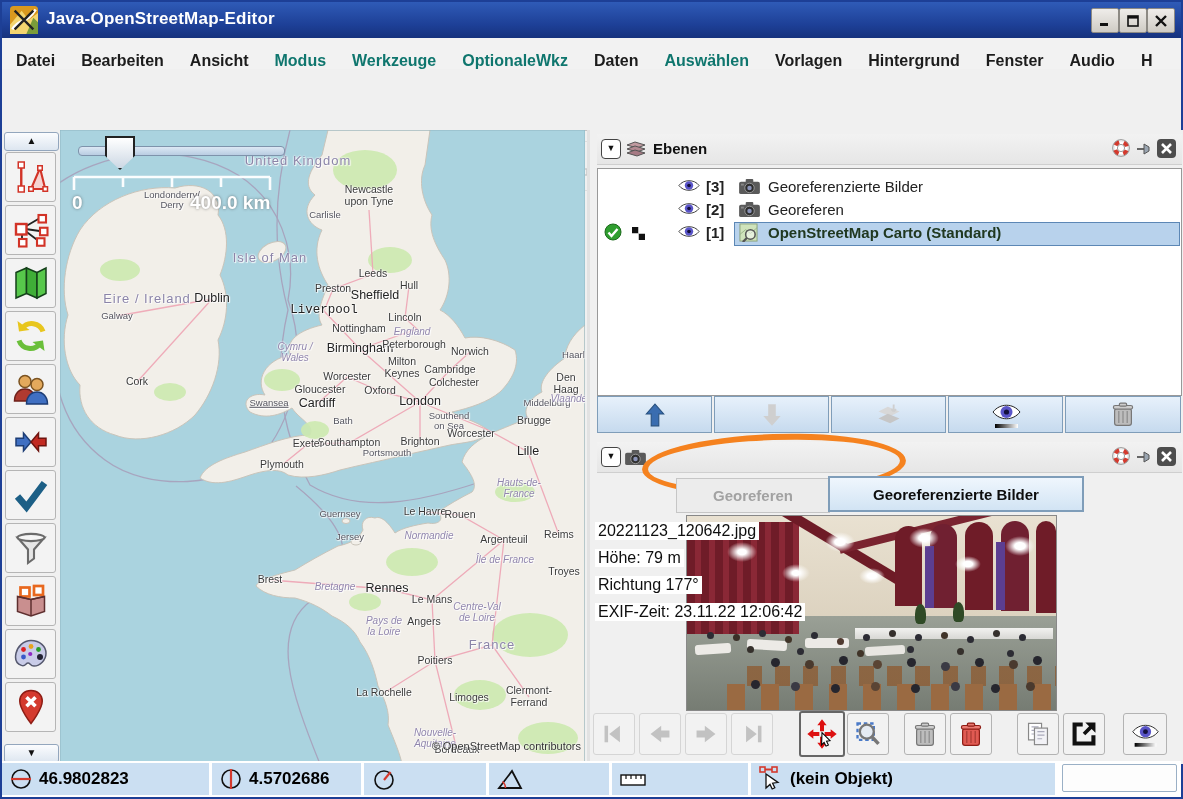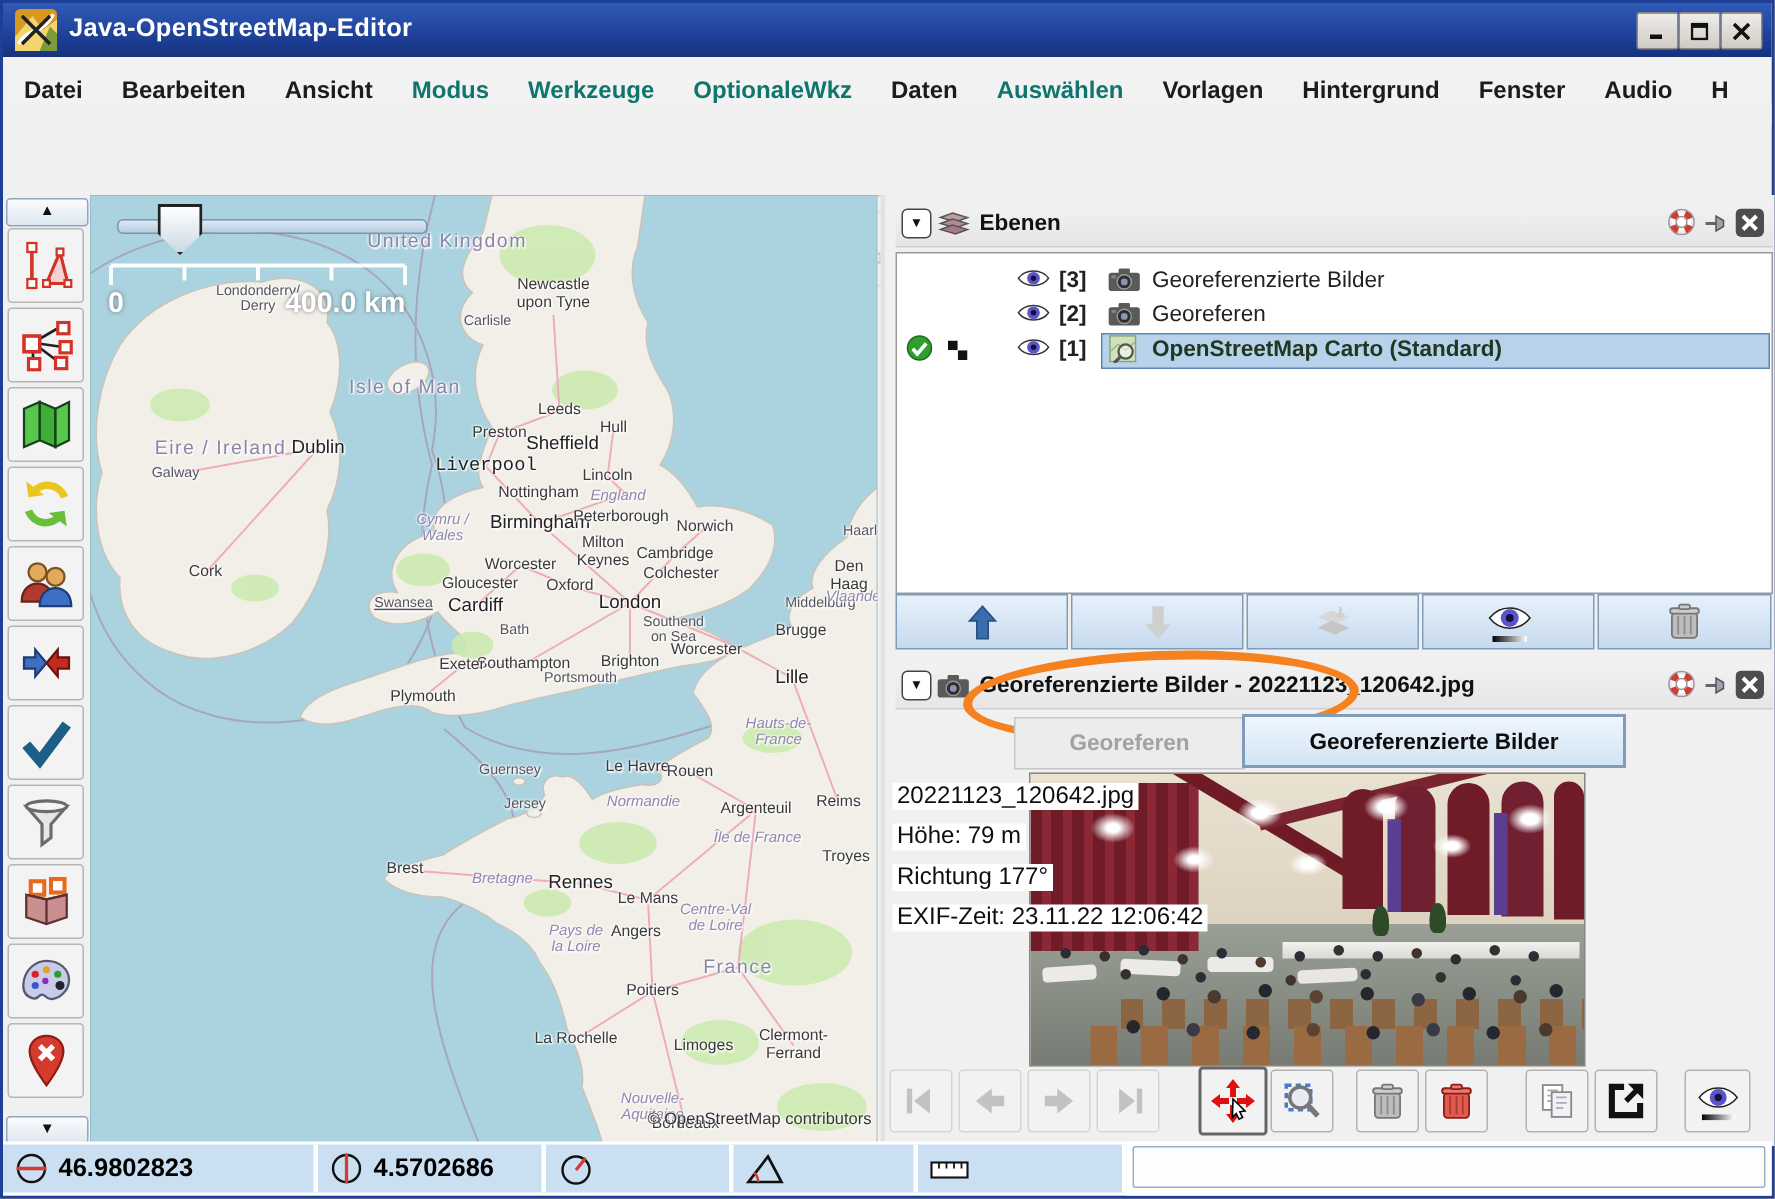--- a/index.html
+++ b/index.html
@@ -742,21 +742,20 @@
       <div class="panelheader" style="top:0">
         <div class="ddbtn">▼</div>
         <span class="hbtn" style="left:27px;top:7px">
             <svg width="23" height="17" viewBox="0 0 24 18">
               <rect x="1" y="4" width="22" height="13" rx="2" fill="#5a5a5a"></rect>
               <rect x="8" y="1" width="8" height="5" rx="1" fill="#5a5a5a"></rect>
               <circle cx="12" cy="10.5" r="5" fill="#2e2e2e" stroke="#9a9a9a"></circle>
               <circle cx="12" cy="10.5" r="2.4" fill="#8a93b8"></circle>
             </svg>
           </span>
-        <span class="paneltitle" style="left:56px"><span>Georeferenzierte Bilder -</span> <span>20221123_120642.jpg</span></span>
         <div id="annotation-ellipse" class="abs"></div>
         <span class="hbtn" style="right:52px">
             <svg width="18" height="18" viewBox="0 0 18 18">
               <circle cx="9" cy="9" r="6.2" fill="#fff" stroke="#d43a2e" stroke-width="4.4" stroke-dasharray="4.85 4.85" transform="rotate(22 9 9)"></circle>
               <circle cx="9" cy="9" r="8.4" fill="none" stroke="#999"></circle>
               <circle cx="9" cy="9" r="3.6" fill="none" stroke="#999"></circle>
             </svg>
           </span>
         <span class="hbtn" style="right:30px;top:7px">
             <svg width="16" height="16" viewBox="0 0 16 16">
@@ -972,18 +971,29 @@
     </div>
     <div class="seg" style="width:139px">
       <span>
           <svg width="26" height="18" viewBox="0 0 26 18">
             <rect x="1" y="5" width="24" height="10" fill="#fff" stroke="#111" stroke-width="1.4"></rect>
             <path d="M6 5v4M11 5v4M16 5v4M21 5v4" stroke="#111" stroke-width="1.2"></path>
           </svg>
         </span>
       <b></b>
     </div>
+    <div class="seg" style="width:307px">
+      <span>
+          <svg width="24" height="26" viewBox="0 0 24 26">
+            <rect x="1" y="1" width="5" height="5" fill="none" stroke="#d43a2e" stroke-width="1.6"></rect>
+            <rect x="13" y="1" width="5" height="5" fill="none" stroke="#d43a2e" stroke-width="1.6"></rect>
+            <path d="M6 3.5h7" stroke="#d43a2e" stroke-width="2"></path>
+            <path d="M7 8v14l4-3.6 2.2 4.6 2.6-1.2-2.2-4.6 5.4-.8z" fill="#fff" stroke="#111" stroke-width="1.3"></path>
+          </svg>
+        </span>
+      <b>(kein Objekt)</b>
+    </div>
     <div id="status-free">
         <div class="inner"></div>
       </div>
   </div>
 
 </div>
 
 </body></html>

